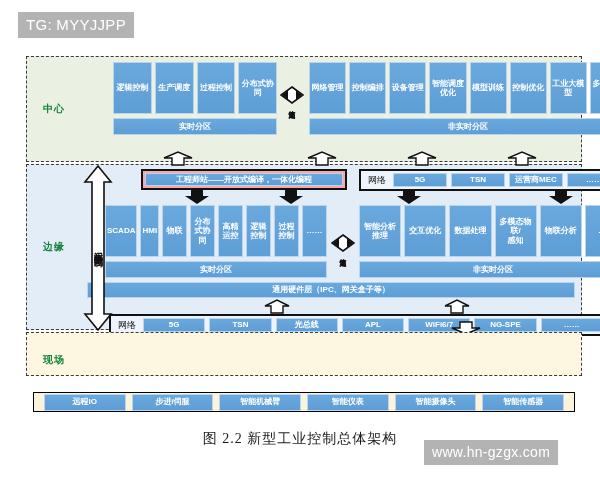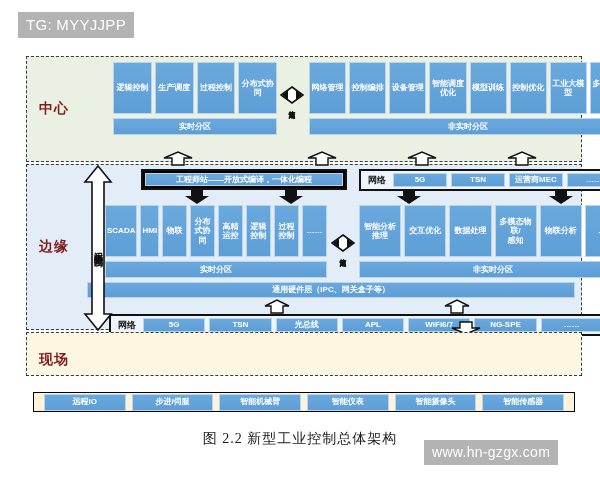--- a/index.html
+++ b/index.html
@@ -38,23 +38,23 @@
   #tier-center { top: 0;   height: 106px; background: #eaf1e3; }
   #tier-edge   { top: 108px; height: 166px; background: #e3edf8; }
   #tier-field  { top: 276px; height: 44px;  background: #fdf6e0; flex-direction: column; }
 
   .tier-label {
     width: 54px;
     flex: 0 0 54px;
     display: flex;
     align-items: center;
     justify-content: center;
-    font-size: 14px;
+    font-size: 10px;
     font-weight: bold;
-    color: #7f1d1d;
+    color: #15803d;
     letter-spacing: 1px;
   }
   .tier-body { flex: 1 1 auto; position: relative; }
 
   
   #remote-arrow {
     position: absolute;
     left: 56px; top: 108px;
     width: 32px; height: 168px;
   }
@@ -124,29 +124,29 @@
   .netbar {
     position: absolute;
     border: 2px solid #111;
     background: #eef4fb;
     display: flex;
     align-items: center;
     gap: 4px;
     padding: 2px 4px;
   }
   .netbar .netlabel {
-    font-size: 9px; font-weight: bold; color: #111;
+    font-size: 9px; font-weight: normal; color: #111;
     flex: 0 0 auto; padding: 0 3px;
   }
   .netbar .blue { flex: 1 1 0; height: 14px; }
 
   .engbar {
     position: absolute;
     border: 2px solid #111;
-    background: #000000;
+    background: #fca5a5;
     padding: 2px;
   }
   .engbar .blue { height: 13px; width: 100%; font-size: 8px; }
 
   
   #field-inner {
     position: absolute; left: 6px; top: 5px; right: 6px; bottom: 5px;
     border: 1.5px solid #000;
     background: #fbf3dc;
     display: flex; align-items: center; gap: 6px;

